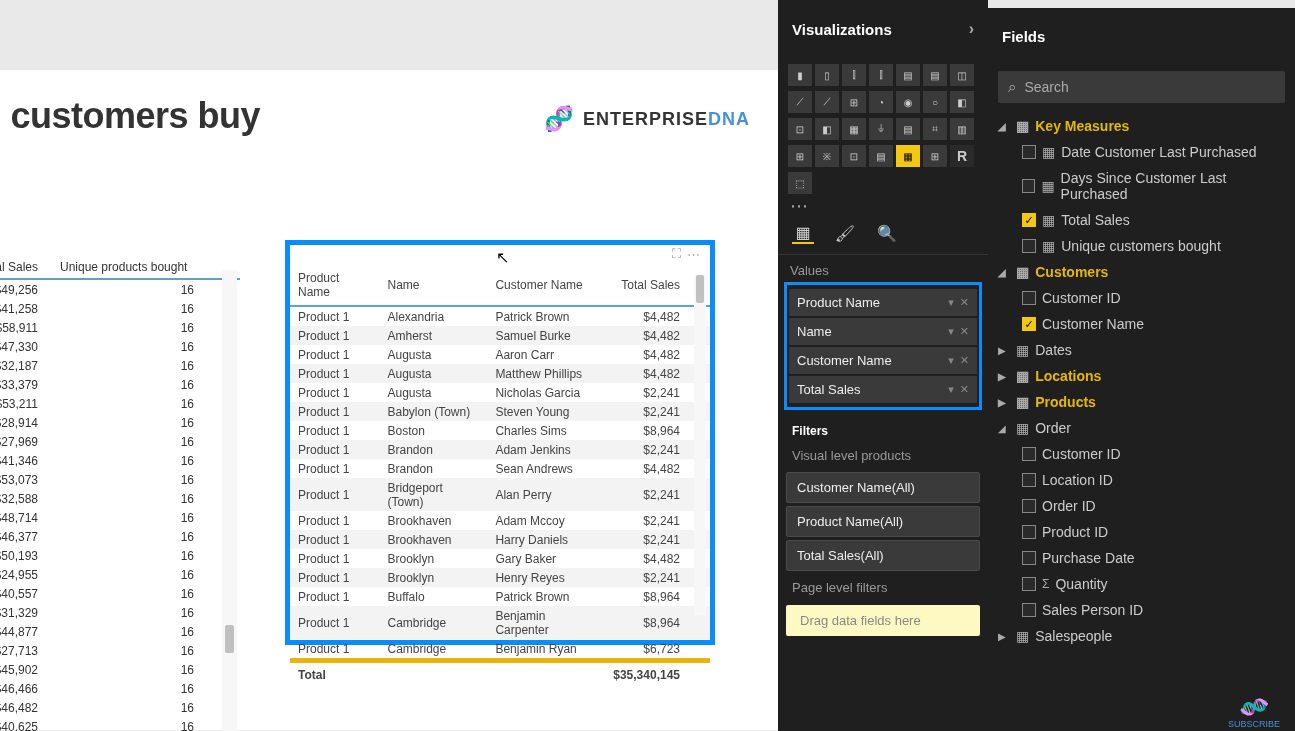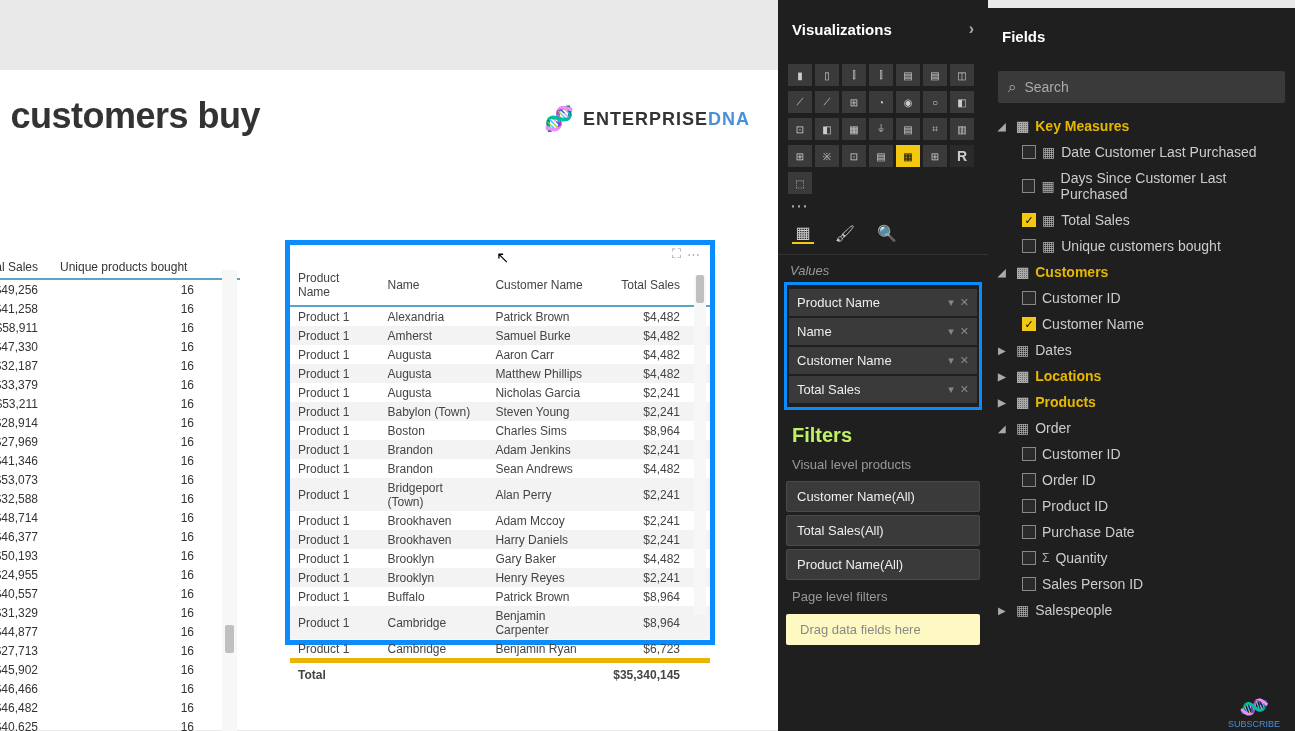--- a/index.html
+++ b/index.html
@@ -38,25 +38,25 @@
 .panel-header { display: flex; align-items: center; justify-content: space-between; padding: 20px 14px; font-size: 15px; font-weight: 600; color: #fff; }
 .panel-header .chev { color: #aaa; font-size: 16px; }
 .viz-icons { padding: 6px 10px; display: grid; grid-template-columns: repeat(7, 24px); grid-gap: 5px 3px; }
 .viz-icons .ico { width: 24px; height: 22px; background: #3a3a3a; display: flex; align-items: center; justify-content: center; font-size: 10px; color: #ccc; cursor: pointer; }
 .viz-icons .ico.sel { background: #f2c811; color: #000; }
 .viz-icons .ico.R { background: #2a2a2a; font-weight: bold; font-size: 14px; }
 .dots { padding: 2px 12px 6px; color: #aaa; font-size: 18px; line-height: 8px; }
 .format-tabs { display: flex; gap: 20px; padding: 6px 14px 10px; border-bottom: 1px solid #333; }
 .format-tabs .t { width: 22px; height: 22px; display:flex; align-items:center; justify-content:center; color:#ccc; cursor:pointer; }
 .format-tabs .t.active { border-bottom: 2px solid #f2c811; }
-.section-label { font-size: 13px; color: #999; padding: 8px 12px 4px; font-style: italic; }
+.section-label { font-size: 13px; color: #999; padding: 8px 12px 4px; }
 .well-group { margin: 0 6px 4px; border: 3px solid #0a8cff; padding: 2px; }
 .well { background: #3a3a3a; margin: 2px 0; padding: 6px 8px; display: flex; align-items: center; font-size: 13px; color: #eee; position: relative; }
 .well .ctrls { margin-left: auto; color: #888; display: flex; gap: 6px; font-size: 11px; }
-.filters-h { font-size: 20px; font-weight: 600; color: #bef264; padding: 10px 14px 4px; }
+.filters-h { font-size: 12px; font-weight: 600; color: #ffffff; padding: 10px 14px 4px; }
 .sub-label { font-size: 13px; color: #999; padding: 6px 14px; }
 .filter-pill { background: #3a3a3a; margin: 3px 8px; padding: 7px 10px; font-size: 13px; border: 1px solid #4a4a4a; border-radius: 2px; color: #eee; }
 .drop-hint { font-size: 13px; color: #888; padding: 8px 14px; background: #fef9c3; margin: 4px 8px; border-radius: 2px; }
 
 .fields-panel { position: absolute; left: 988px; top: 8px; width: 307px; height: 731px; background: #1f1f1f; color: #ccc; display: flex; flex-direction: column; }
 .search-box { margin: 6px 10px; background: #3a3a3a; border-radius: 2px; padding: 7px 10px; display: flex; align-items: center; gap: 8px; color: #aaa; font-size: 14px; }
 .search-box .mag { font-size: 15px; }
 .tree { padding: 4px 4px; overflow:auto; flex:1;}
 .tree-item { display: flex; align-items: center; padding: 5px 6px; font-size: 14px; gap: 6px; cursor: pointer; }
 .tree-item .cb { width: 14px; height: 14px; border: 1px solid #888; display: inline-flex; align-items:center; justify-content:center; font-size: 11px; background: #2a2a2a; }
@@ -393,22 +393,22 @@
         <span class="ctrls">
           <span>▾</span>
           <span>✕</span>
         </span>
       </div>
     </div>
   <div class="filters-h">Filters</div>
   <div class="sub-label">Visual level products</div>
   <div id="filter-pills">
       <div class="filter-pill">Customer Name(All)</div>
+      <div class="filter-pill">Product Name(All)</div>
       <div class="filter-pill">Total Sales(All)</div>
-      <div class="filter-pill">Product Name(All)</div>
     </div>
   <div class="sub-label">Page level filters</div>
   <div class="drop-hint">Drag data fields here</div>
 </div>
 
 <div class="fields-panel">
   <div class="panel-header">
     <span>Fields</span>
   </div>
   <div class="search-box">
@@ -473,20 +473,24 @@
         <span class="caret">◢</span>
         <span class="ticon">▦</span>
         <span>Order</span>
       </div>
       <div class="tree-item child">
         <span class="cb "></span>
         <span>Customer ID</span>
       </div>
       <div class="tree-item child">
         <span class="cb "></span>
+        <span>Location ID</span>
+      </div>
+      <div class="tree-item child">
+        <span class="cb "></span>
         <span>Order ID</span>
       </div>
       <div class="tree-item child">
         <span class="cb "></span>
         <span>Product ID</span>
       </div>
       <div class="tree-item child">
         <span class="cb "></span>
         <span>Purchase Date</span>
       </div>

